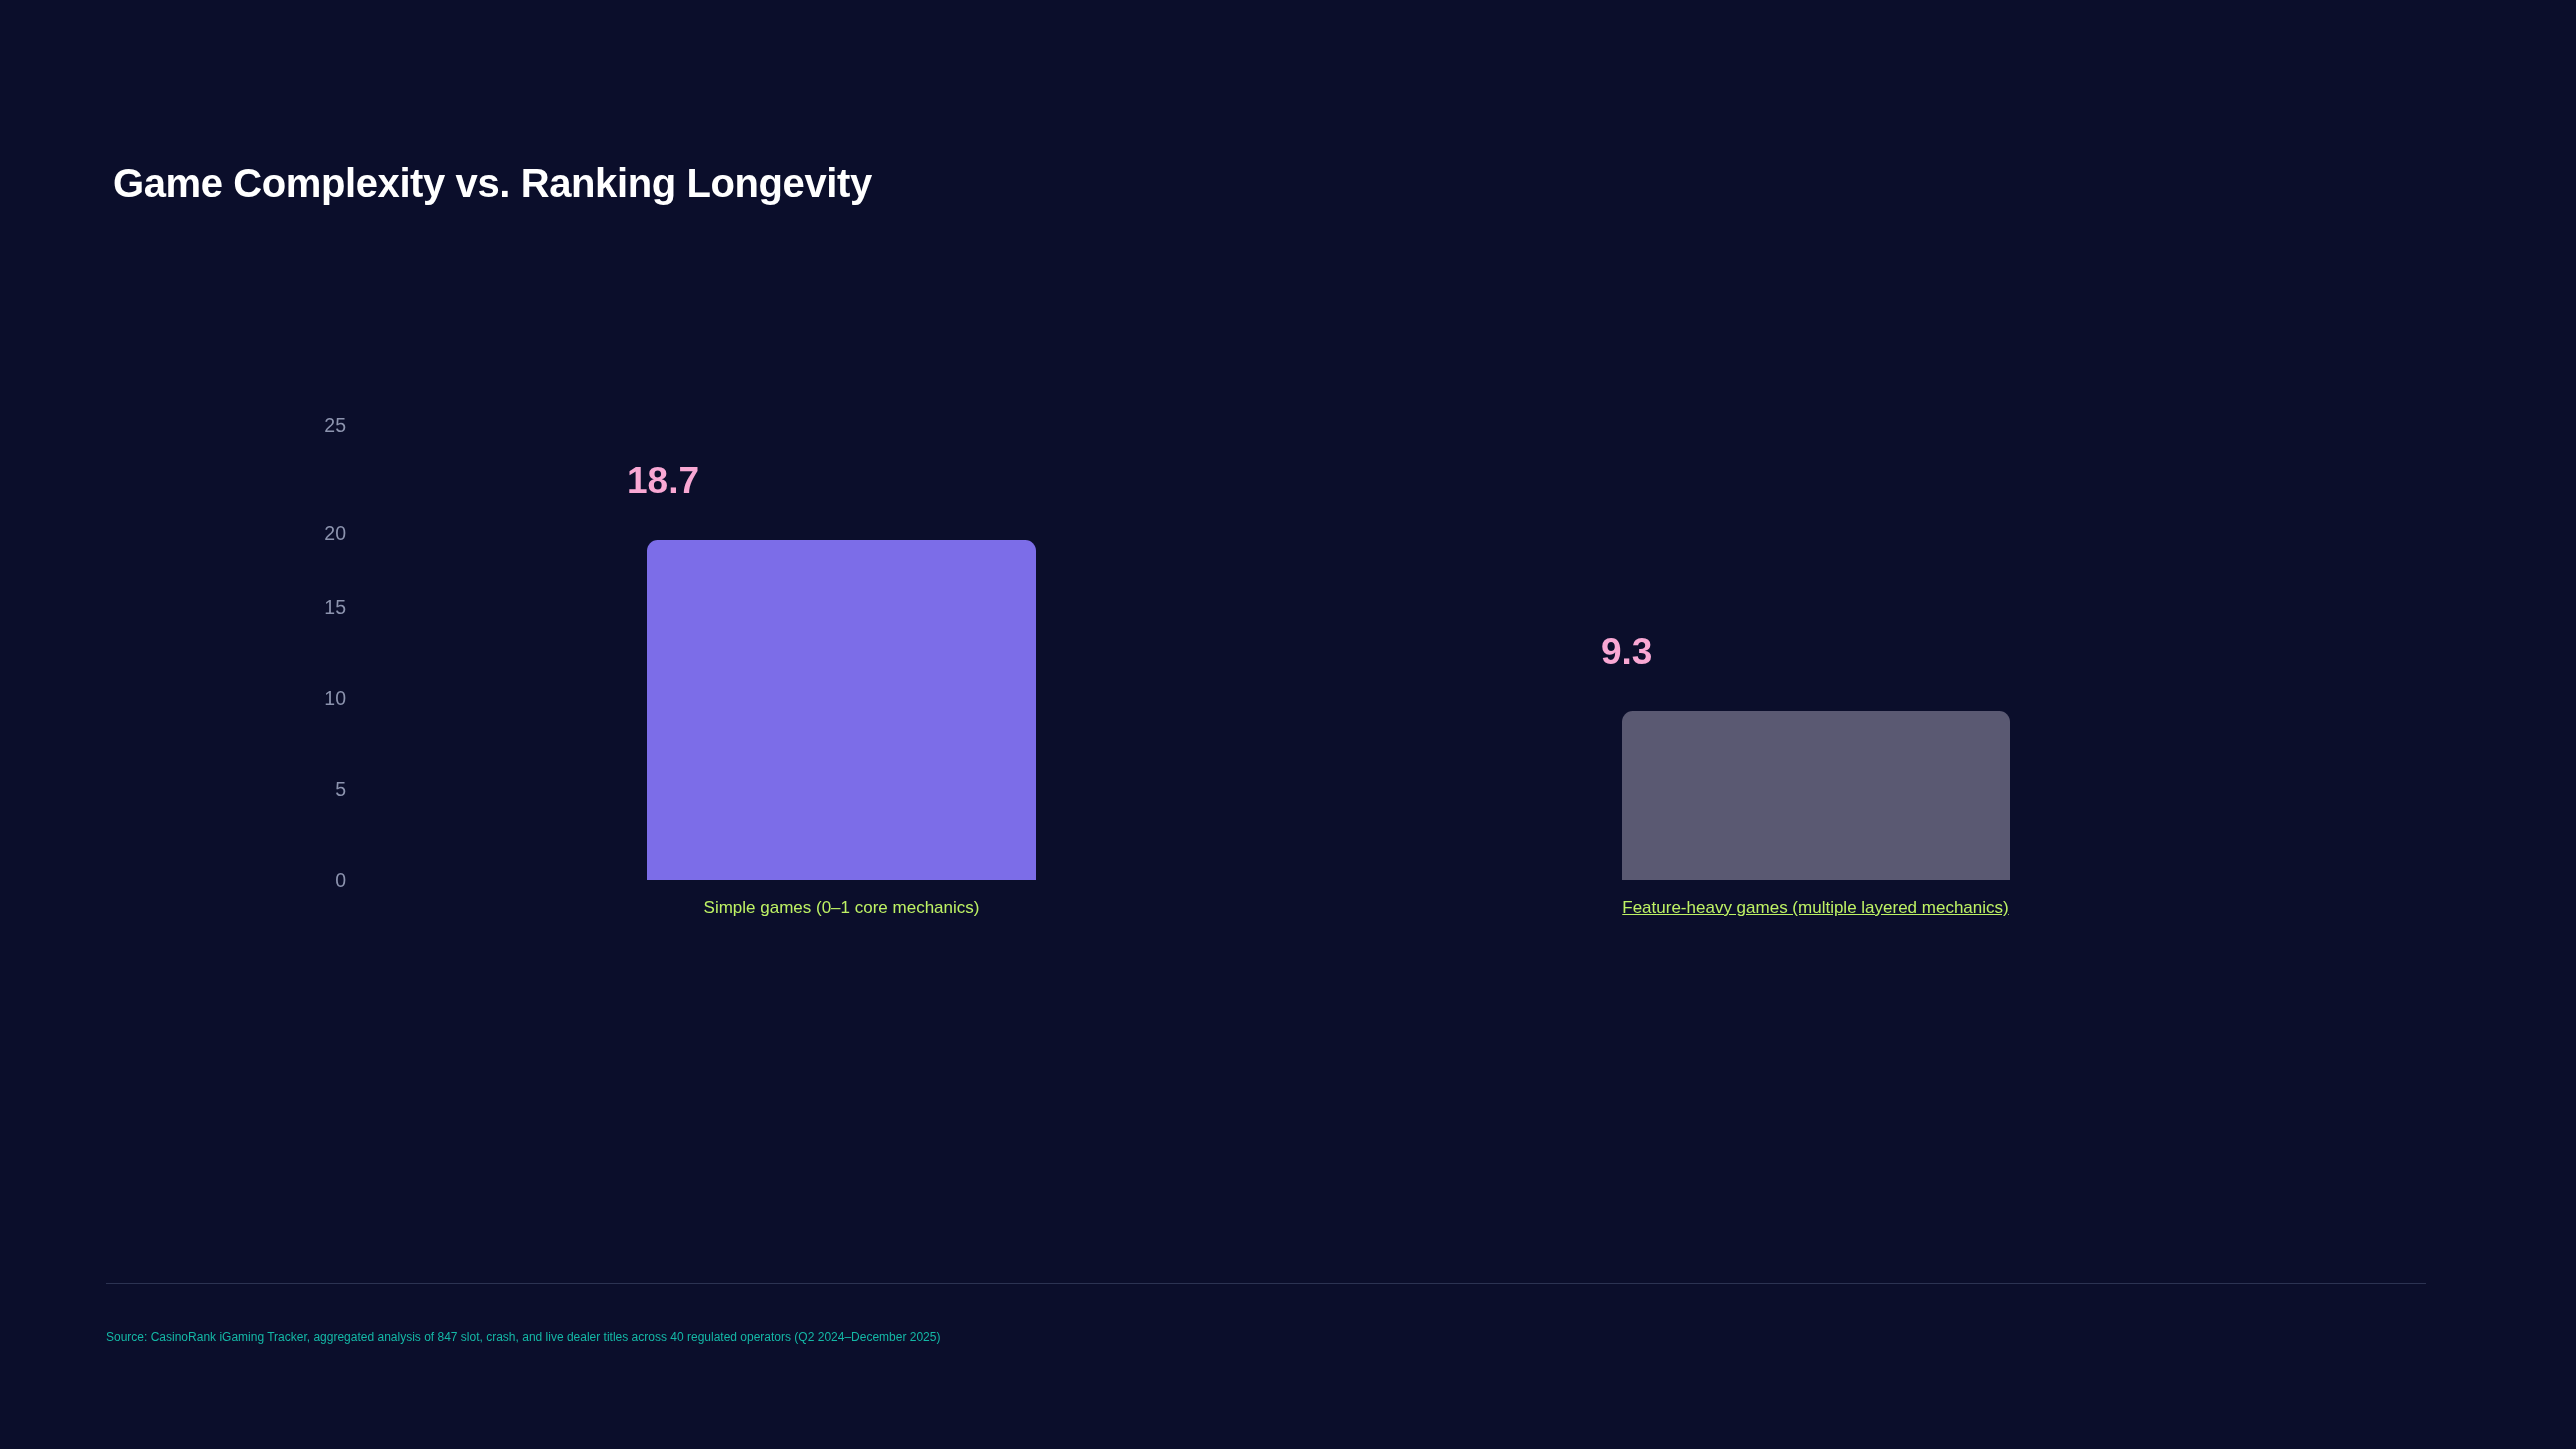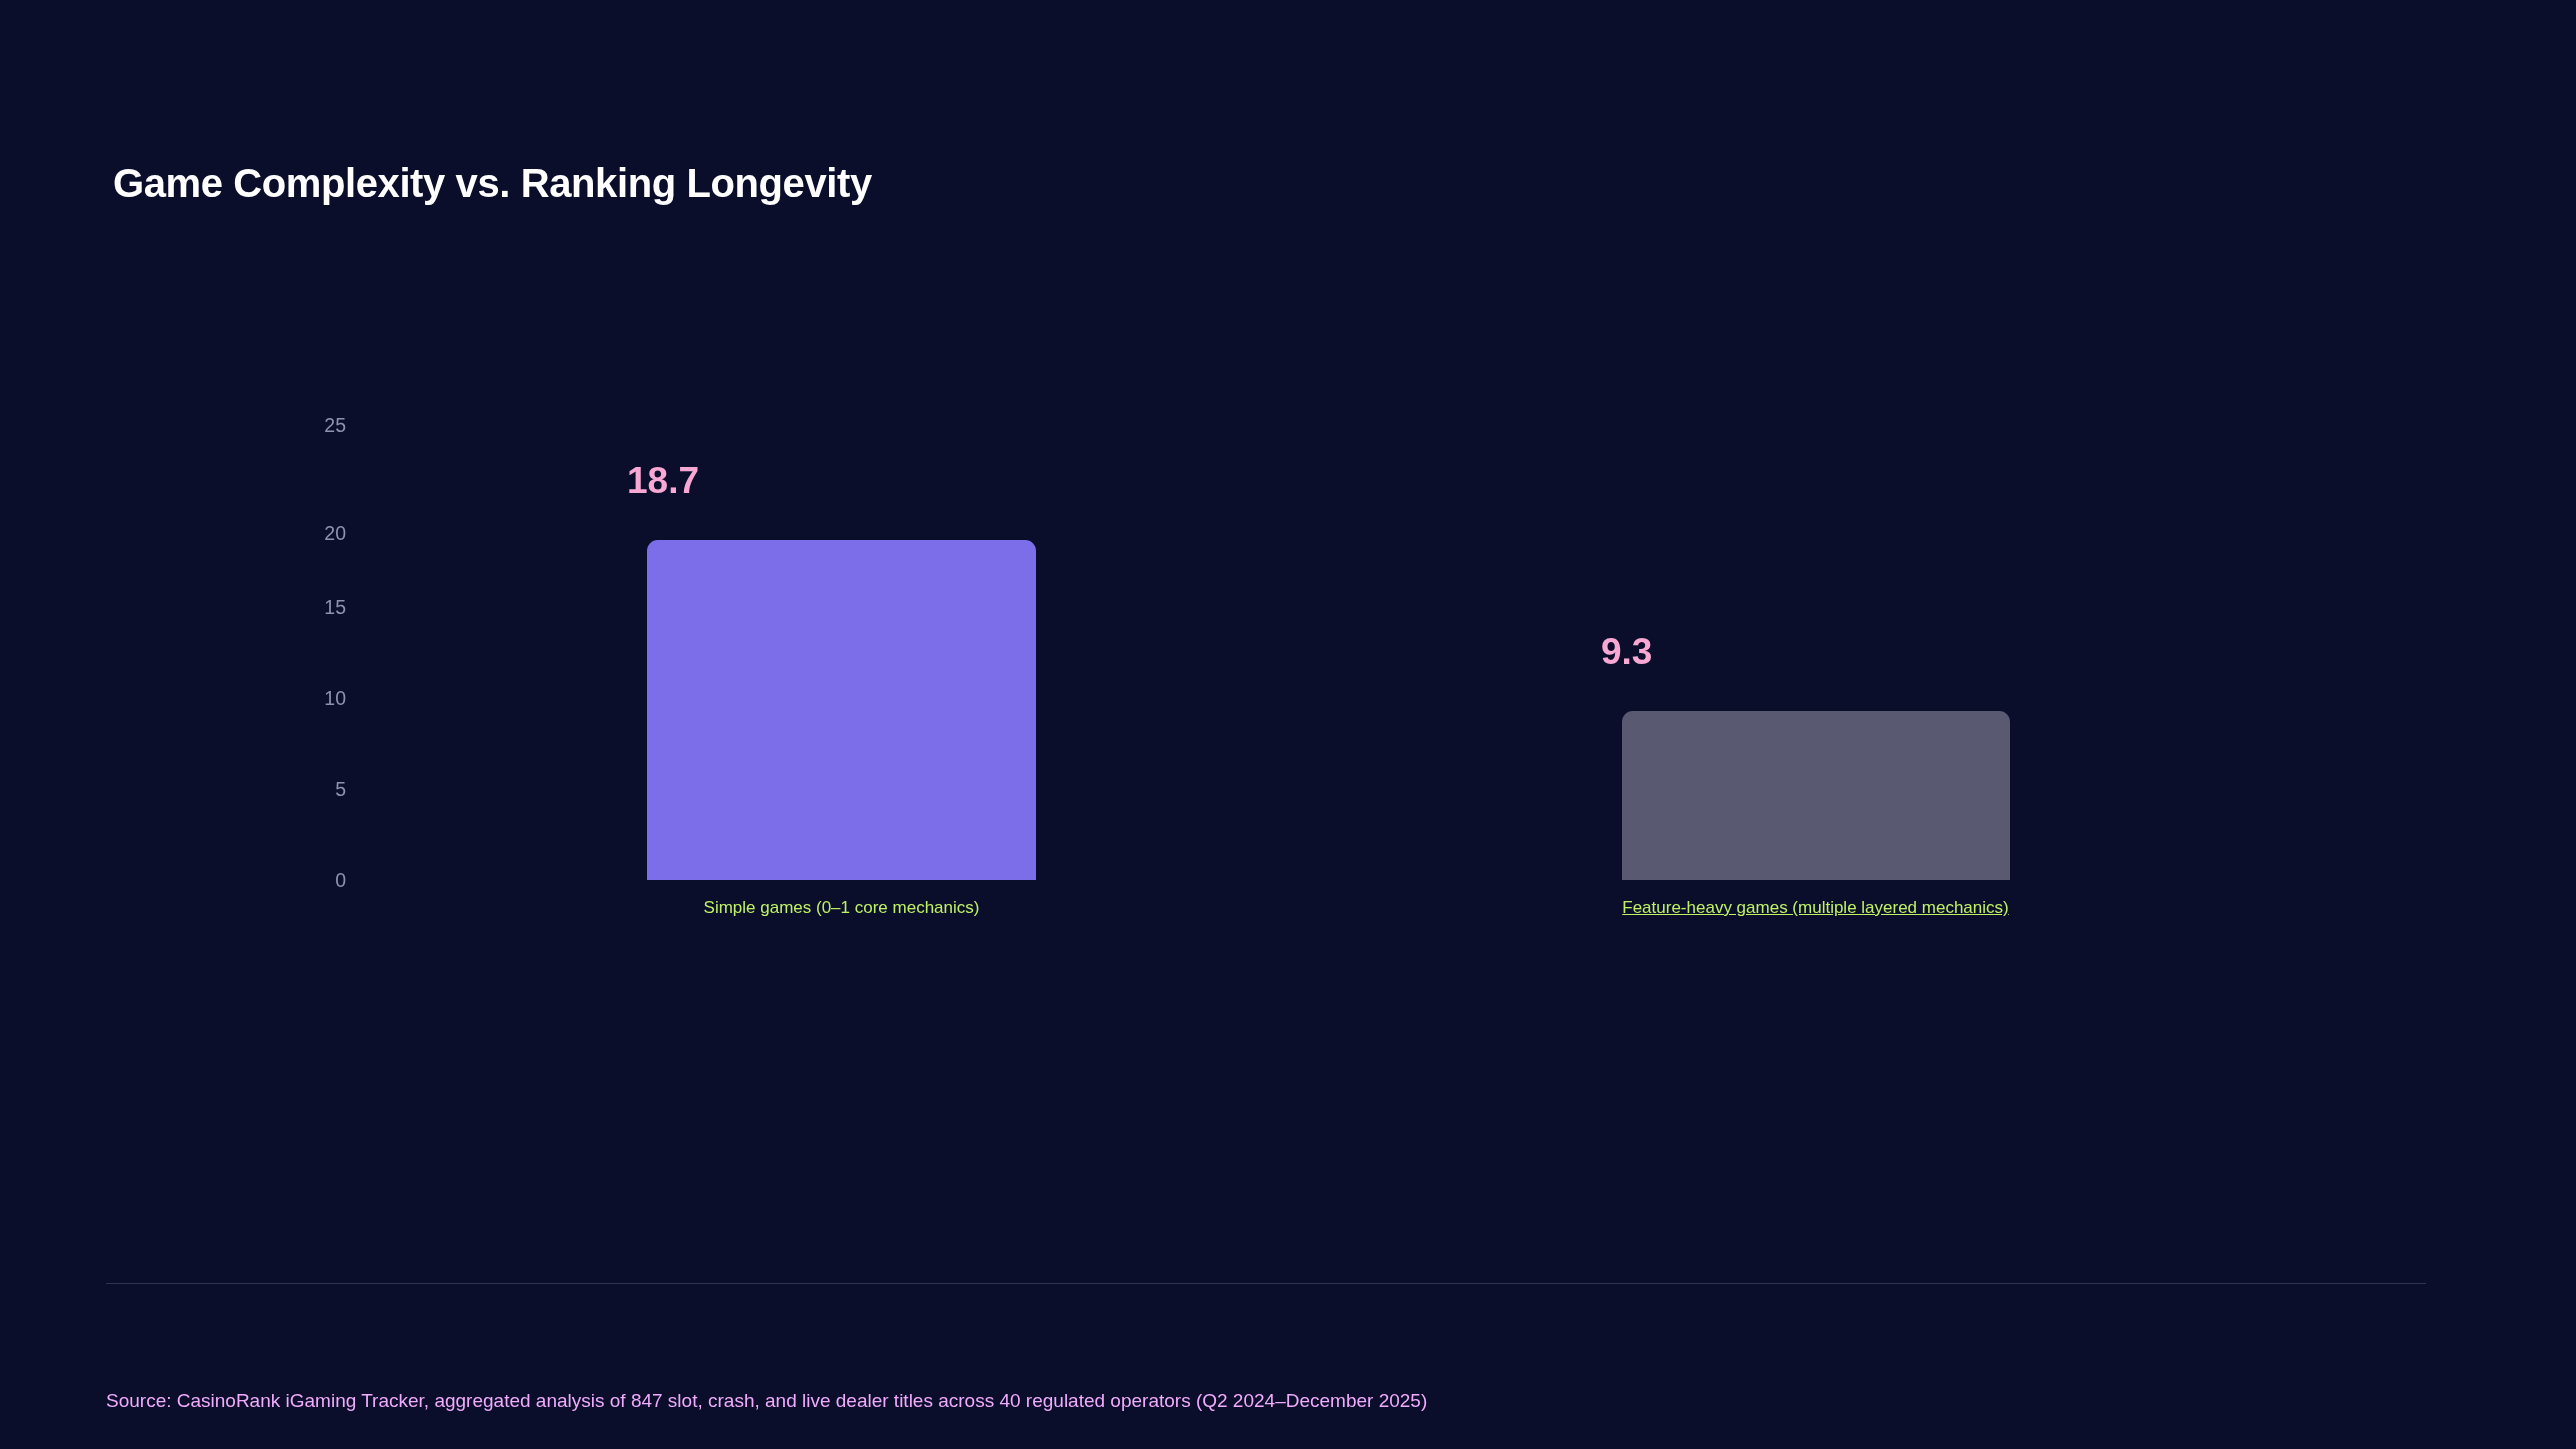--- a/index.html
+++ b/index.html
@@ -105,23 +105,23 @@
     position: absolute;
     left: 106px;
     top: 1283px;
     width: 2320px;
     height: 1.3px;
     background: #2C3352;
   }
   .footer-source {
     position: absolute;
     left: 106px;
-    top: 1390px;
-    font-size: 19px;
-    color: #f0abfc;
+    top: 1330px;
+    font-size: 12px;
+    color: #14b8a6;
     white-space: nowrap;
   }
 </style>
 </head>
 <body>
 
 <div id="chart-root">
 
   <div class="header">
     <div class="chart-title">Game Complexity vs. Ranking Longevity</div>

